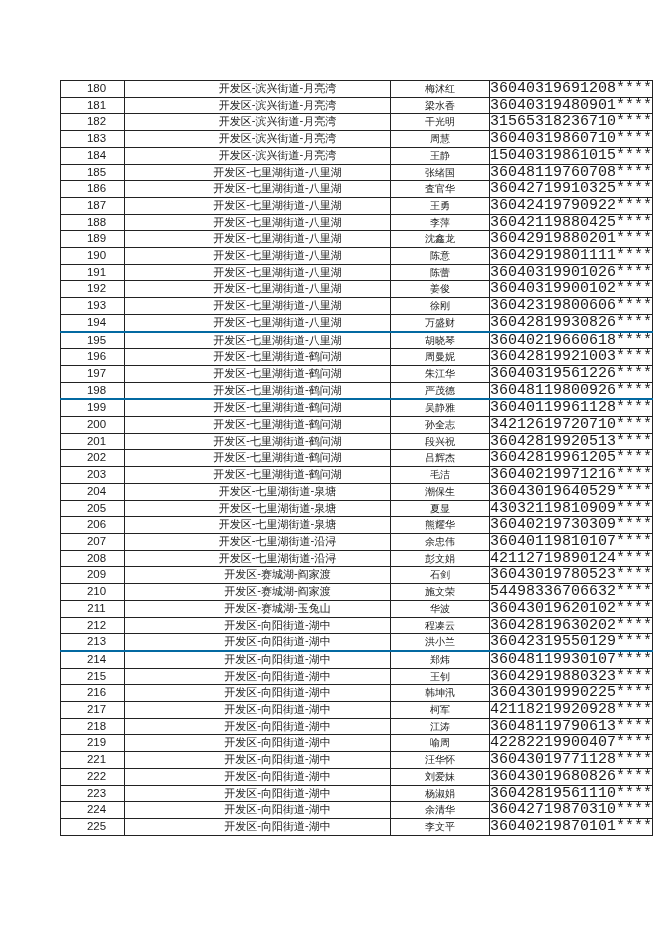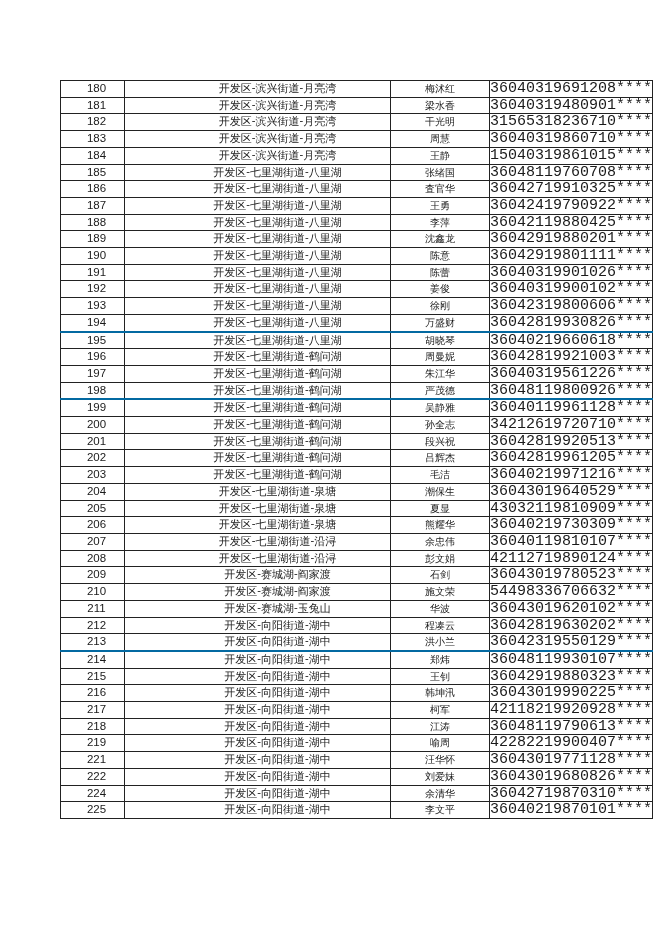--- a/index.html
+++ b/index.html
@@ -293,20 +293,26 @@
           <td class="c-name">汪华怀</td>
           <td class="c-id">36043019771128****</td>
         </tr>
         <tr>
           <td class="c-no">222</td>
           <td class="c-addr">开发区-向阳街道-湖中</td>
           <td class="c-name">刘爱妹</td>
           <td class="c-id">36043019680826****</td>
         </tr>
         <tr>
+          <td class="c-no">223</td>
+          <td class="c-addr">开发区-向阳街道-湖中</td>
+          <td class="c-name">杨淑娟</td>
+          <td class="c-id">36042819561110****</td>
+        </tr>
+        <tr>
           <td class="c-no">224</td>
           <td class="c-addr">开发区-向阳街道-湖中</td>
           <td class="c-name">余清华</td>
           <td class="c-id">36042719870310****</td>
         </tr>
         <tr>
           <td class="c-no">225</td>
           <td class="c-addr">开发区-向阳街道-湖中</td>
           <td class="c-name">李文平</td>
           <td class="c-id">36040219870101****</td>

